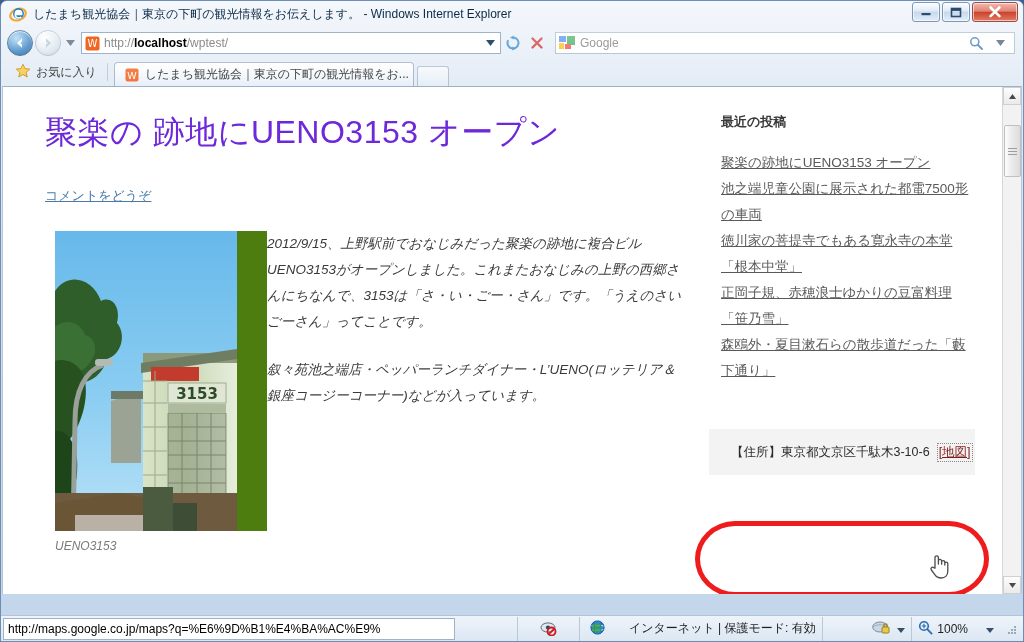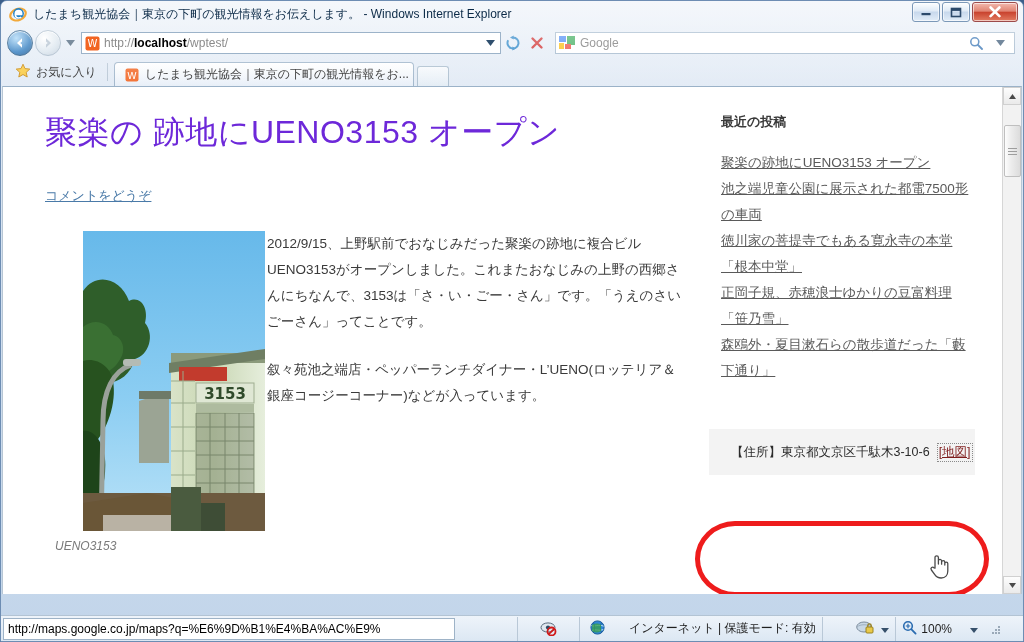--- a/index.html
+++ b/index.html
@@ -207,37 +207,36 @@
     color: #4a7aa8;
     text-decoration: underline;
   }
   .post-body {
     margin-top: 26px;
     position: relative;
     min-height: 300px;
   }
   .post-photo {
     position:absolute; left: 10px; top: 0;
-    width: 182px; height: 300px;
+    width: 212px; height: 300px;
     overflow:hidden;
     background:#4d7c0f;
-    margin-left:28px;
   }
   .photo-cap {
     position:absolute; left:10px; top: 308px;
     font-size: 12px; color:#7a7a7a;
     font-style: italic;
   }
   .post-text {
     margin-left: 208px;
     font-size: 13.5px;
     line-height: 26px;
     color: #3a3a3a;
   }
-  .post-text p { margin: 0 0 22px 14px; }
+  .post-text p { margin: 0 0 22px 14px; font-style: italic; }
 
   
   #sidebar {
     position:absolute;
     left: 718px; top: 4px; width: 252px;
   }
   .side-head {
     font-size: 13px; font-weight: bold; color:#3a3a3a;
     margin-top: 22px;
   }
@@ -619,21 +618,21 @@
           <rect x="10" y="7" width="7" height="6" rx="1" fill="#e9c94a" stroke="#9a8220"></rect>
           <path d="M11.8 7 V5.6 a1.7 1.7 0 0 1 3.4 0 V7" fill="none" stroke="#9a8220" stroke-width="1.3"></path>
         </svg>
       </span>
       <span>
         <svg width="8" height="5" viewBox="0 0 8 5">
             <path d="M0 0 L8 0 L4 5 Z" fill="#36506b"></path>
           </svg>
       </span>
     </div>
-    <div class="st-cell" id="st-zoom" style="border-right:none;padding-right:20px;">
+    <div class="st-cell" id="st-zoom" style="border-right:none;padding-right:4px;">
       <span>
         <svg width="15" height="15" viewBox="0 0 15 15">
           <circle cx="6" cy="6" r="4.3" fill="none" stroke="#2b6cb0" stroke-width="1.6"></circle>
           <path d="M9.2 9.2 L13.6 13.6" stroke="#2b6cb0" stroke-width="1.8" stroke-linecap="round"></path>
           <path d="M6 3.8 V8.2 M3.8 6 H8.2" stroke="#2b6cb0" stroke-width="1.2"></path>
         </svg>
       </span>
       <span>100%</span>
       <span style="margin-left:14px;">
         <svg width="8" height="5" viewBox="0 0 8 5">

